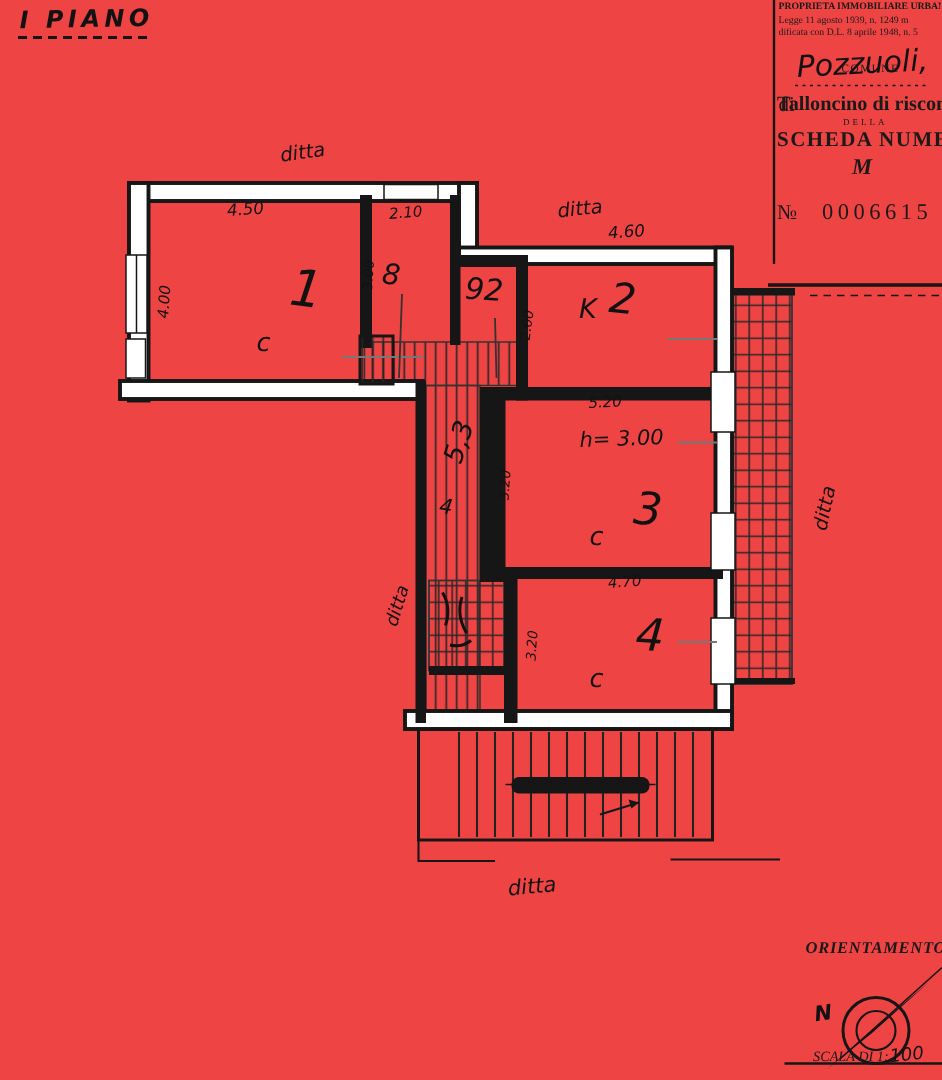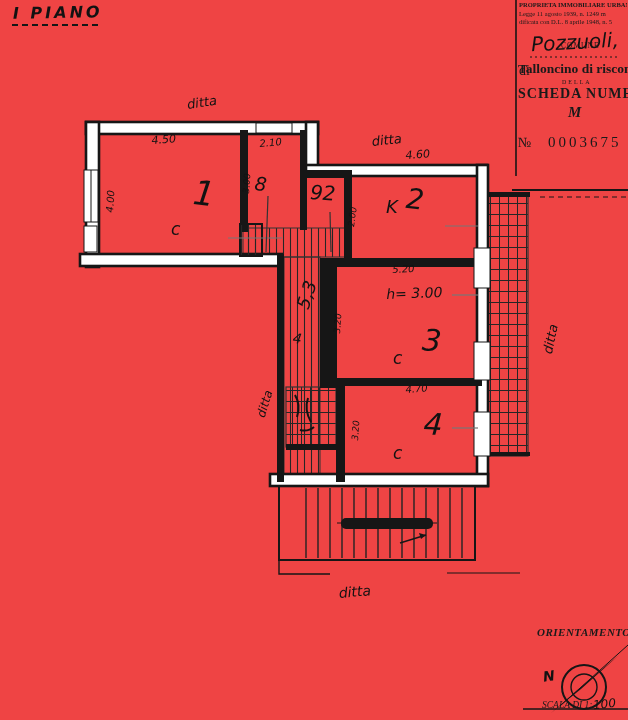--- a/index.html
+++ b/index.html
@@ -129,21 +129,21 @@
     <div class="abs pr" style="left:519px;top:10px;font-size:6.5px;width:108px;overflow:hidden;">Legge 11 agosto 1939, n. 1249 m</div>
     <div class="abs pr" style="left:519px;top:18px;font-size:6.5px;width:108px;overflow:hidden;">dificata con D.L. 8 aprile 1948, n. 5</div>
     <div class="abs pr" style="left:561px;top:41px;font-size:7.5px;font-weight:normal;letter-spacing:1px;">COMUNE</div>
     <div class="abs pr" style="left:519px;top:43px;font-size:14px;margin-top:20px;">di</div>
     <div class="abs hw" style="left:531px;top:30px;font-size:20px;transform:rotate(-3deg);">Pozzuoli,</div>
     <div class="abs pr" style="left:518px;top:61px;font-size:13.5px;font-weight:bold;width:110px;overflow:hidden;">Talloncino di riscontro</div>
     <div class="abs pr" style="left:562px;top:79px;font-size:6px;letter-spacing:2px;">DELLA</div>
     <div class="abs pr" style="left:518px;top:86px;font-size:14px;font-weight:bold;letter-spacing:1px;width:110px;overflow:hidden;">SCHEDA NUMERO</div>
     <div class="abs pr" style="left:568px;top:104px;font-size:15px;font-weight:bold;font-style:italic;">M</div>
     <div class="abs pr" style="left:518px;top:135px;font-size:14px;">№</div>
-    <div class="abs pr" style="left:548px;top:134px;font-size:15px;letter-spacing:3px;">0003675</div>
+    <div class="abs pr" style="left:548px;top:134px;font-size:15px;letter-spacing:3px;">0006615</div>
   </div>
 
   <div class="abs hw rot" style="left:186px;top:97px;font-size:13px;transform:rotate(-8deg);">ditta</div>
   <div class="abs hw rot" style="left:371px;top:134px;font-size:13px;transform:rotate(-6deg);">ditta</div>
   <div class="abs hw rot" style="left:540px;top:352px;font-size:13px;transform:rotate(-78deg);">ditta</div>
   <div class="abs hw rot" style="left:254px;top:415px;font-size:12px;transform:rotate(-73deg);">ditta</div>
   <div class="abs hw rot" style="left:338px;top:585px;font-size:14px;transform:rotate(-5deg);">ditta</div>
 
   <div class="abs hw rot" style="left:151px;top:134px;font-size:11px;transform:rotate(-4deg);">4.50</div>
   <div class="abs hw rot" style="left:104px;top:212px;font-size:10px;transform:rotate(-86deg);">4.00</div>

